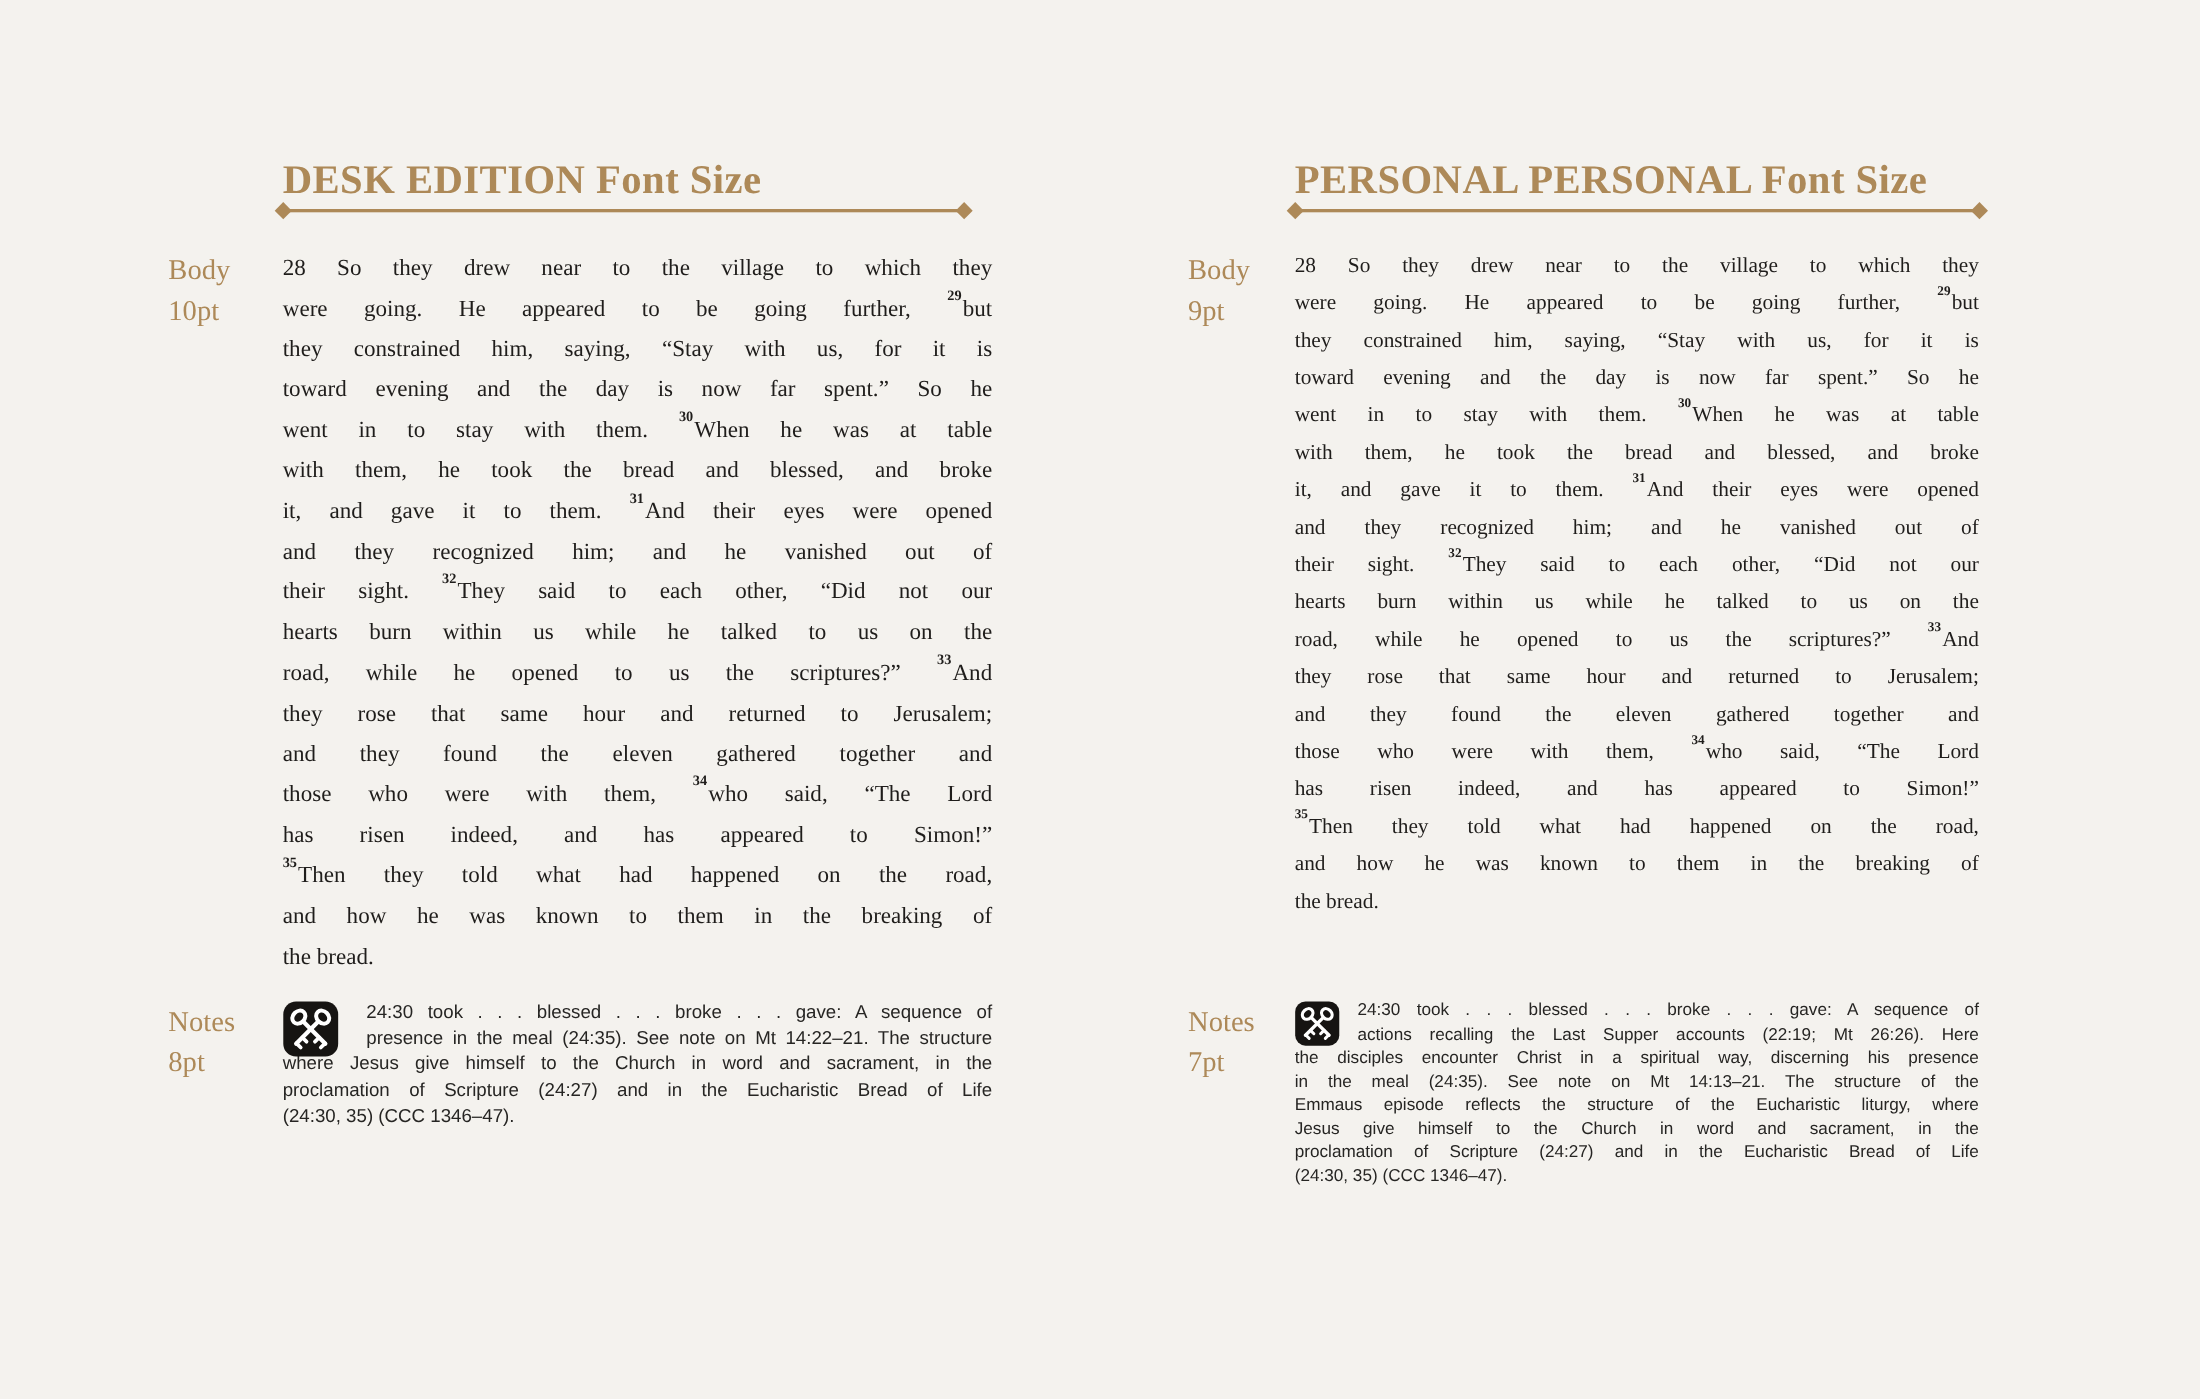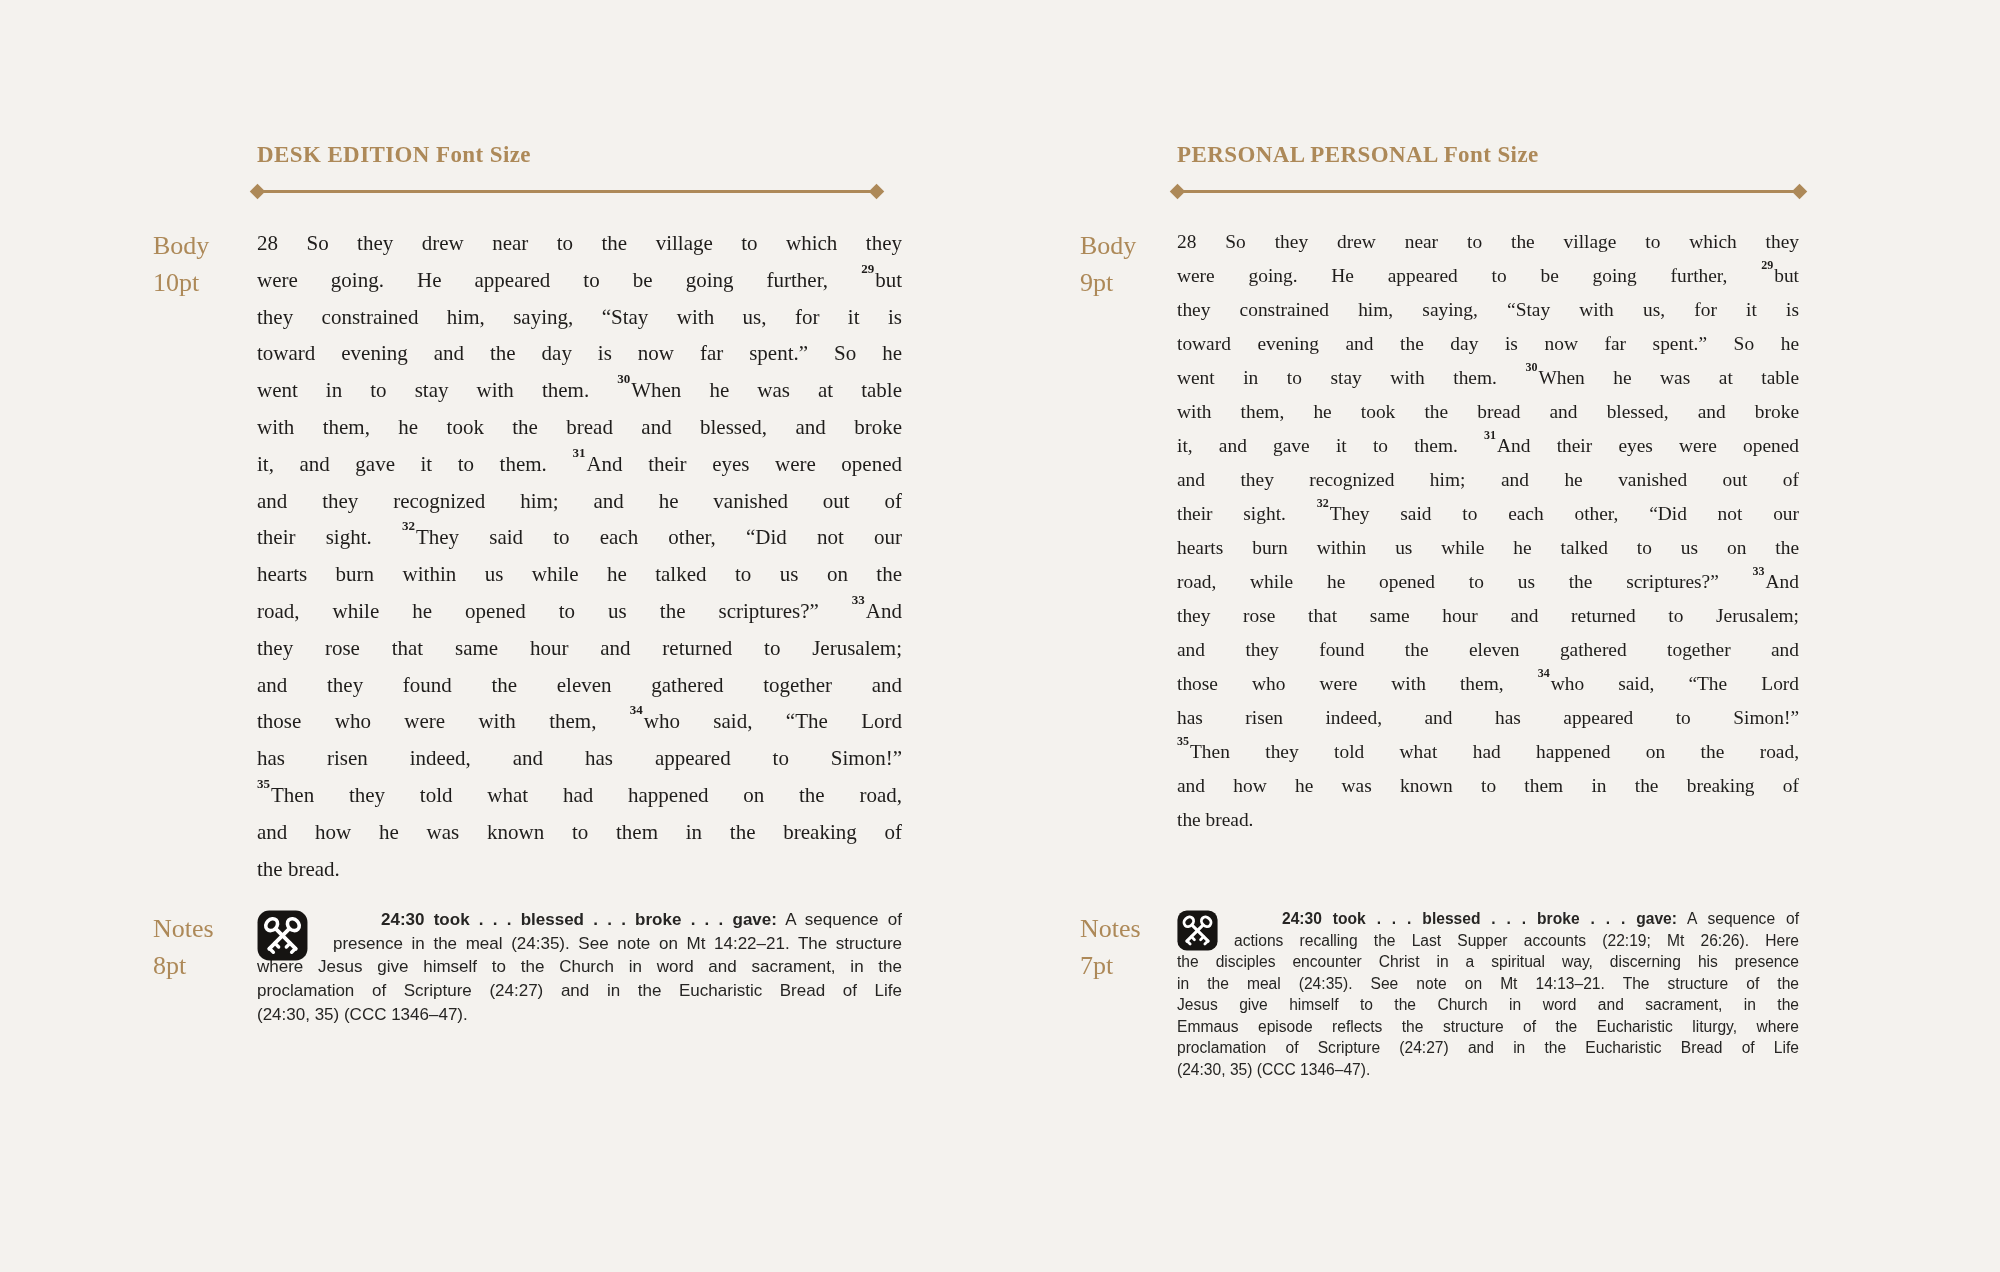--- a/index.html
+++ b/index.html
@@ -26,21 +26,21 @@
     --note-fs:17px;--note-lh:23.7px;--note-indent:76px;--icon-size:51px;
   }
   #col-personal{
     left:1080px;width:800px;
     --content-x:97px;--body-w:622px;--rule-w:623px;
     --body-fs:19.4px;--body-lh:34px;
     --note-fs:15.6px;--note-lh:21.5px;--note-indent:57px;--icon-size:41px;
   }
   .edition-header{
     position:absolute;left:var(--content-x);top:142px;
-    font-size:23px;letter-spacing:.4px;
+    font-size:37px;letter-spacing:.4px;
     color:var(--accent-gold);white-space:nowrap;
   }
   .rule{
     position:absolute;left:var(--content-x);top:190px;
     width:var(--rule-w);height:3px;background:var(--accent-gold);
   }
   .rule::before,.rule::after{
     content:'';position:absolute;top:50%;width:11px;height:11px;
     margin-top:-5.5px;background:var(--accent-gold);transform:rotate(45deg);
   }
@@ -71,21 +71,21 @@
     width:var(--icon-size);height:var(--icon-size);
     color:var(--icon-black);
   }
   .keys-icon svg{width:100%;height:100%;display:block;}
   .note-lines{
     font-family:"Liberation Sans", sans-serif;
     font-size:var(--note-fs);line-height:var(--note-lh);
     color:var(--note-text);
   }
   .note-lines .line:nth-child(-n+2){padding-left:var(--note-indent);}
-  .note-lines b{font-weight:700;margin-left:48px;}
+  .note-lines b{font-weight:400;}
 </style>
 </head>
 <body>
 
 <div class="canvas">
 
   <section class="col" id="col-desk">
     <h2 class="edition-header">DESK EDITION Font Size</h2>
     <div class="rule"></div>
 
@@ -203,21 +203,21 @@
               <line x1="36.2" y1="36.2" x2="32.6" y2="39.8" stroke-width="3.2"></line>
             </g>
           </g>
         </svg>
       </span>
       <div class="note-lines">
           <div class="line"><b>24:30 took . . . blessed . . . broke . . . gave:</b> A sequence of</div>
           <div class="line">actions recalling the Last Supper accounts (22:19; Mt 26:26). Here</div>
           <div class="line">the disciples encounter Christ in a spiritual way, discerning his presence</div>
           <div class="line">in the meal (24:35). See note on Mt 14:13–21. The structure of the</div>
+          <div class="line">Emmaus episode reflects the structure of the Eucharistic liturgy, where</div>
           <div class="line">Jesus give himself to the Church in word and sacrament, in the</div>
-          <div class="line">Emmaus episode reflects the structure of the Eucharistic liturgy, where</div>
           <div class="line">proclamation of Scripture (24:27) and in the Eucharistic Bread of Life</div>
           <div class="line">(24:30, 35) (CCC 1346–47).</div>
         </div>
     </div>
   </section>
 
 </div>
 
 </body></html>

